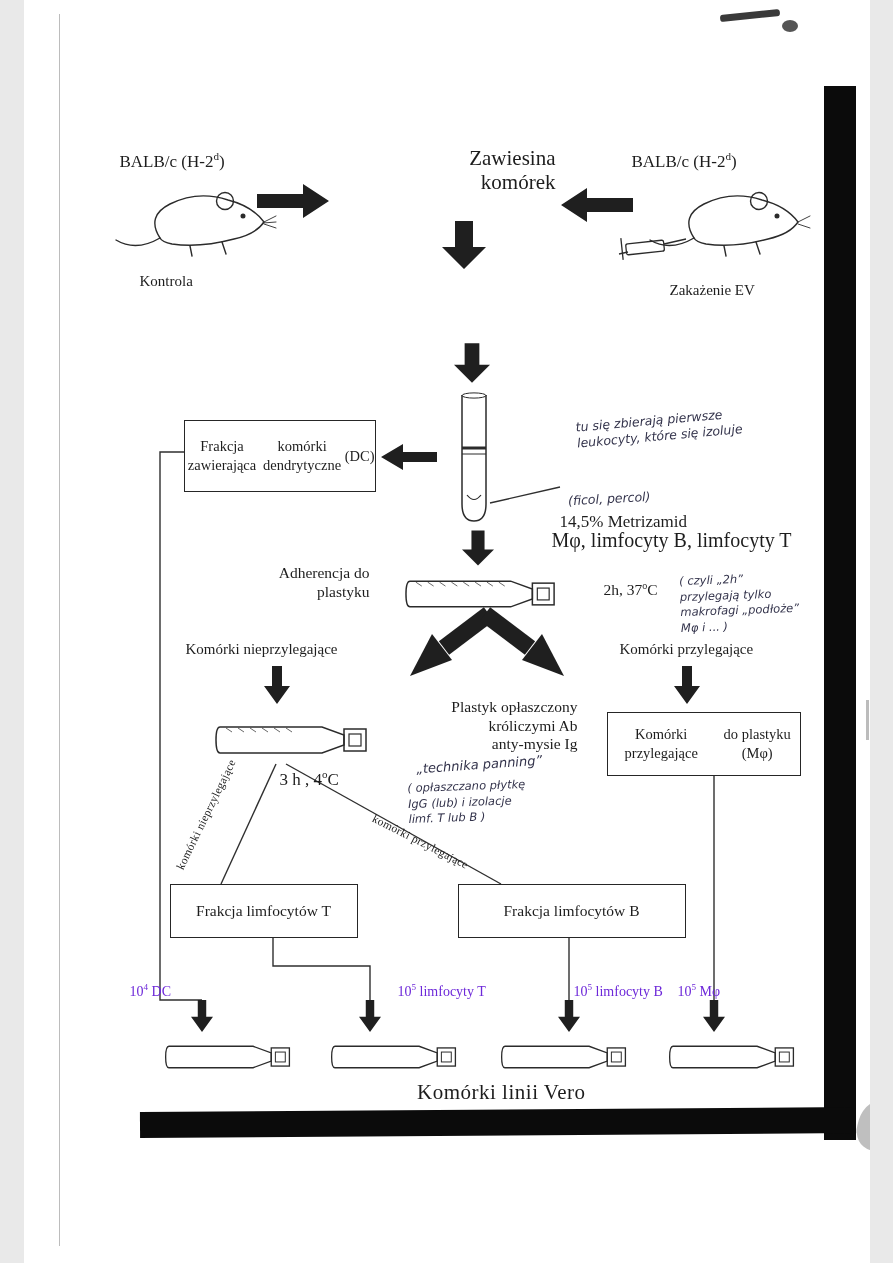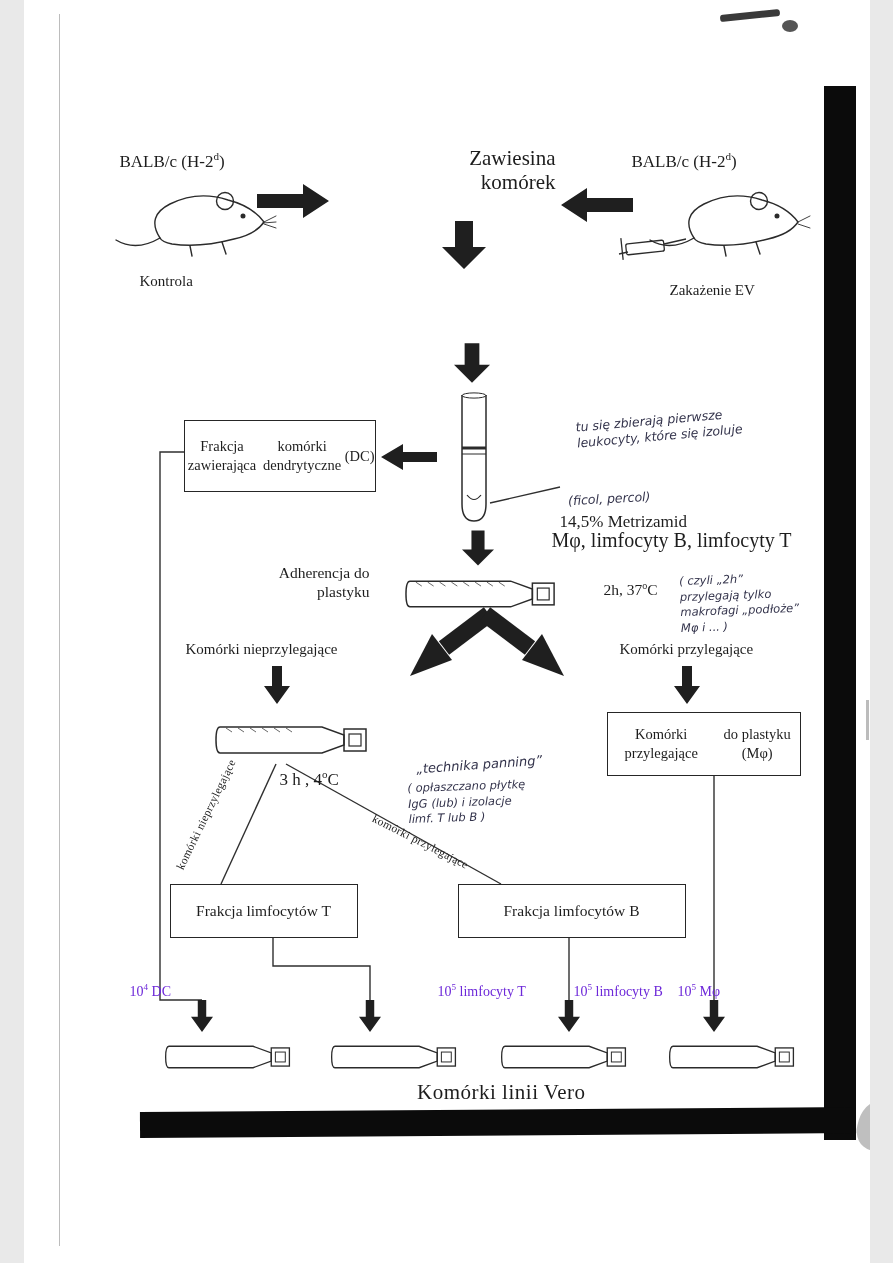--- a/index.html
+++ b/index.html
@@ -190,20 +190,25 @@
 
   <svg class="icon" style="left:176px;top:716px;" width="188" height="48" viewBox="0 0 160 48">
     <g fill="none" stroke="#2b2b2b" stroke-width="1.5">
       <path d="M6,11 L108,11 L130,19 L130,29 L108,37 L6,37 Q2,37 2,24 Q2,11 6,11 Z"></path>
       <rect x="130" y="13" width="22" height="22"></rect>
       <rect x="135" y="18" width="12" height="12" stroke-width="1.2"></rect>
       <path d="M12,12 L18,16 M24,12 L30,16 M36,12 L42,16 M48,12 L54,16 M60,12 L66,16 M72,12 L78,16" stroke-width="0.9" opacity="0.8"></path>
     </g>
   </svg>
 
+  <div class="t c" style="left:376px;top:698px;width:178px;font-size:15.5px;">
+    <div>Plastyk opłaszczony</div>
+    <div>króliczymi Ab</div>
+    <div>anty-mysie Ig</div>
+  </div>
 
   <div class="hand t" style="left:392px;top:757px;font-size:13px;transform:rotate(-4deg);">„technika panning”</div>
 
   <div class="hand t multi" style="left:384px;top:778px;width:175px;font-size:11.5px;transform:rotate(-2deg);line-height:1.35;">
     <div>( opłaszczano płytkę</div>
     <div>IgG (lub) i izolacje</div>
     <div>limf. T lub B )</div>
   </div>
 
   <div class="t" style="left:256px;top:768px;font-size:17px;">
@@ -221,21 +226,21 @@
   <div class="box" style="left:434px;top:884px;width:228px;height:54px;font-size:15.5px;">
     <div>Frakcja limfocytów B</div>
   </div>
   <div class="box" style="left:146px;top:884px;width:188px;height:54px;font-size:15.5px;">
     <div>Frakcja limfocytów T</div>
   </div>
 
   <div class="t dose" style="left:106px;top:982px;">
     <span>10</span><sup>4</sup><span> DC</span>
   </div>
-  <div class="t dose" style="left:374px;top:982px;margin-left:40px;">
+  <div class="t dose" style="left:374px;top:982px;">
     <span>10</span><sup>5</sup><span> limfocyty T</span>
   </div>
   <div class="t dose" style="left:550px;top:982px;">
     <span>10</span><sup>5</sup><span> limfocyty B</span>
   </div>
   <div class="t dose" style="left:654px;top:982px;">
     <span>10</span><sup>5</sup><span> Mφ</span>
   </div>
 
   <svg class="icon" style="left:167px;top:998px;" width="22" height="36" viewBox="0 0 26 38">

